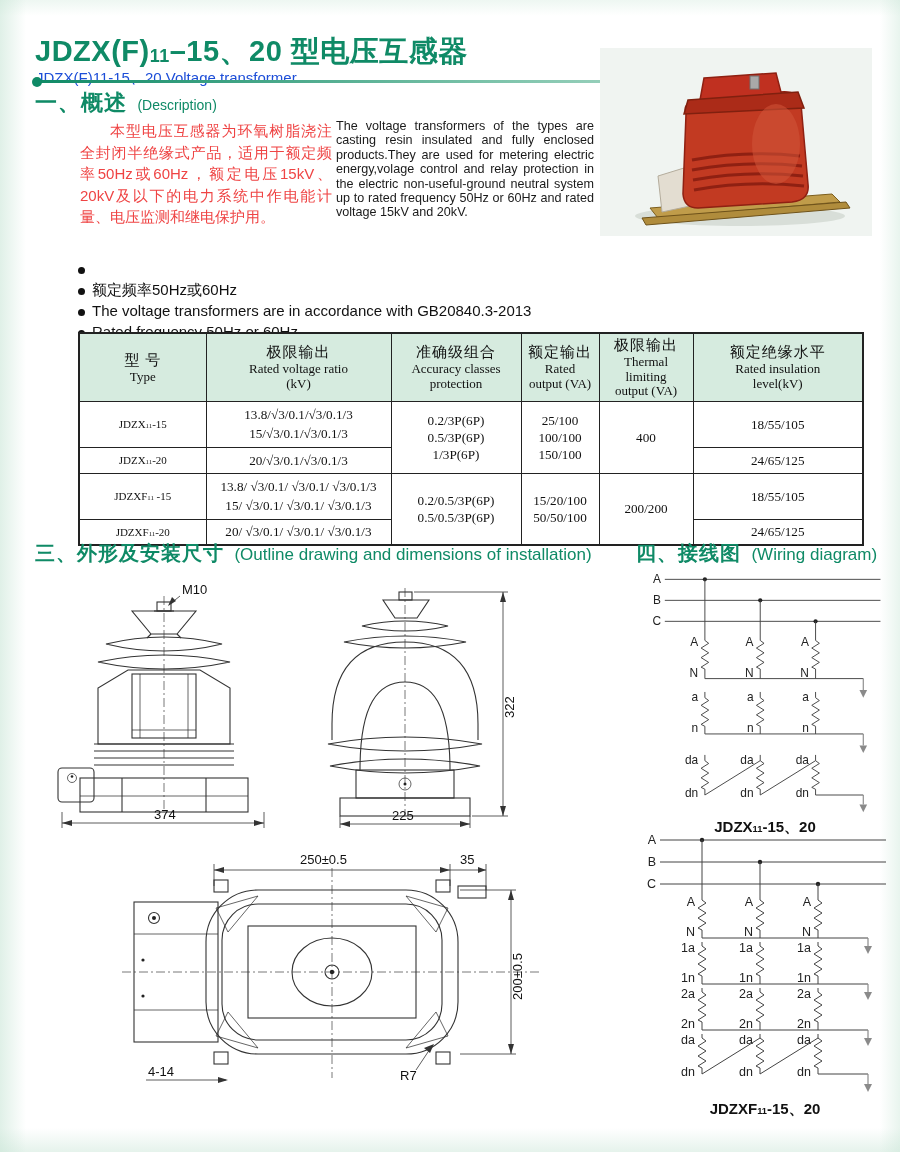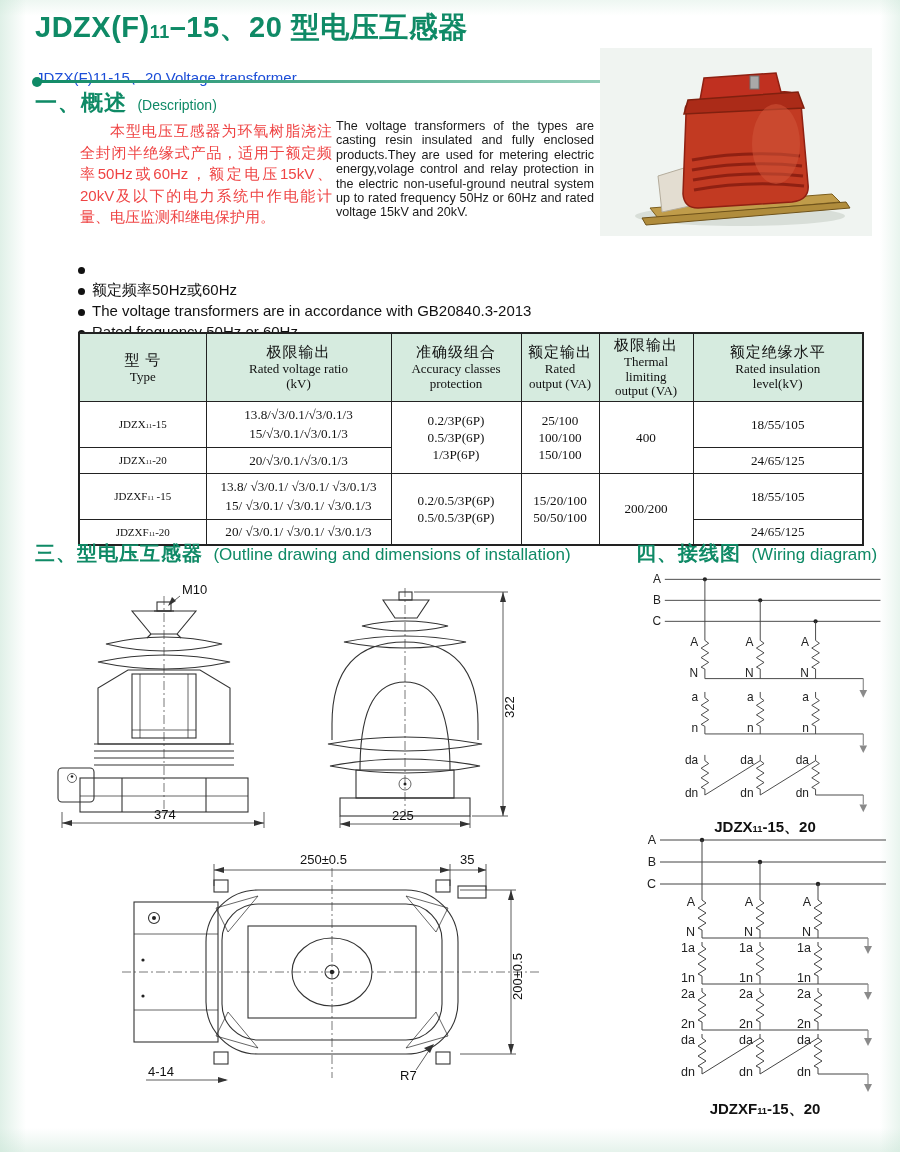--- a/index.html
+++ b/index.html
@@ -7,21 +7,21 @@
         font-family:"Liberation Sans",sans-serif;color:#222;overflow:hidden;}
   .page-edge{position:absolute;inset:0;pointer-events:none;
         background:
          linear-gradient(to right, rgba(198,228,212,.55), rgba(255,255,255,0) 26px),
          linear-gradient(to left, rgba(198,228,212,.40), rgba(255,255,255,0) 20px),
          linear-gradient(to bottom, rgba(198,228,212,.30), rgba(255,255,255,0) 16px),
          linear-gradient(to top, rgba(198,228,212,.45), rgba(255,255,255,0) 24px);}
   .abs{position:absolute;}
 
   
-  .title{left:35px;top:8px;font-size:29px;font-weight:bold;color:#0f8a66;letter-spacing:.5px;}
+  .title{left:35px;top:32px;font-size:29px;font-weight:bold;color:#0f8a66;letter-spacing:.5px;}
   .title .sub, .cap .sub, .tsub{font-size:.62em;vertical-align:-0.04em;}
   .subtitle{left:36px;top:63px;font-size:15px;color:#1d4ed8;margin-top:6px;}
   .title-rule{left:35px;top:80px;width:828px;height:3px;border-radius:2px;
         background:linear-gradient(to right,#0f8a66,#7cc3aa 55%,#cfe9dd);}
   .title-rule .dot{position:absolute;left:-3px;top:-3.5px;width:10px;height:10px;border-radius:50%;background:#0f8a66;}
 
   
   .sec{color:#0f8a66;white-space:nowrap;}
   .sec .zh{font-size:22px;font-weight:bold;letter-spacing:1px;}
   .sec .en{font-size:14px;margin-left:6px;}
@@ -216,21 +216,21 @@
         <td class="model"><span>JDZXF</span><span class="tsub">11</span><span>-20</span></td>
         <td>
             <div class="ratio-line">20/ √3/0.1/ √3/0.1/ √3/0.1/3</div>
           </td>
         <td class="cell-line">24/65/125</td>
       </tr>
     </tbody>
   </table>
 
   <div class="abs sec sec-sm" style="left:35px;top:540px;">
-    <span class="zh">三、型电压互感器</span>
+    <span class="zh">三、外形及安装尺寸</span>
     <span class="en">(Outline drawing and dimensions of installation)</span>
   </div>
   <div class="abs sec sec-sm" style="left:628px;top:540px;margin-left:8px;">
     <span class="zh">四、接线图</span>
     <span class="en">(Wiring diagram)</span>
   </div>
 
   <svg class="abs drawing" style="left:32px;top:572px;" width="265" height="260" viewBox="0 0 265 260">
     <line class="cl" x1="132" y1="24" x2="132" y2="240"></line>
     <rect class="ln" x="125" y="30" width="14" height="9"></rect>

